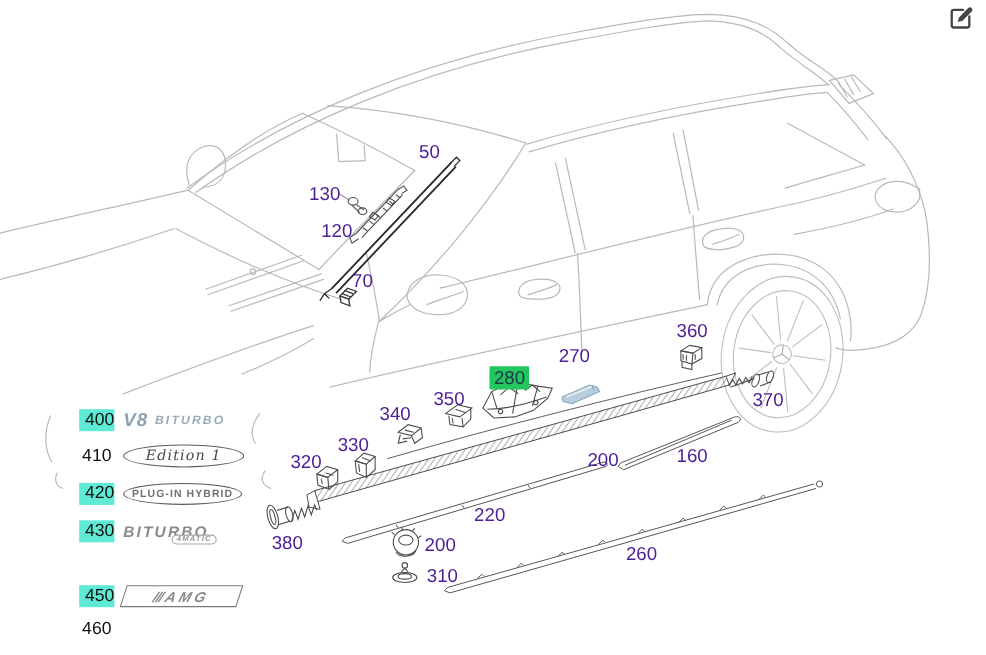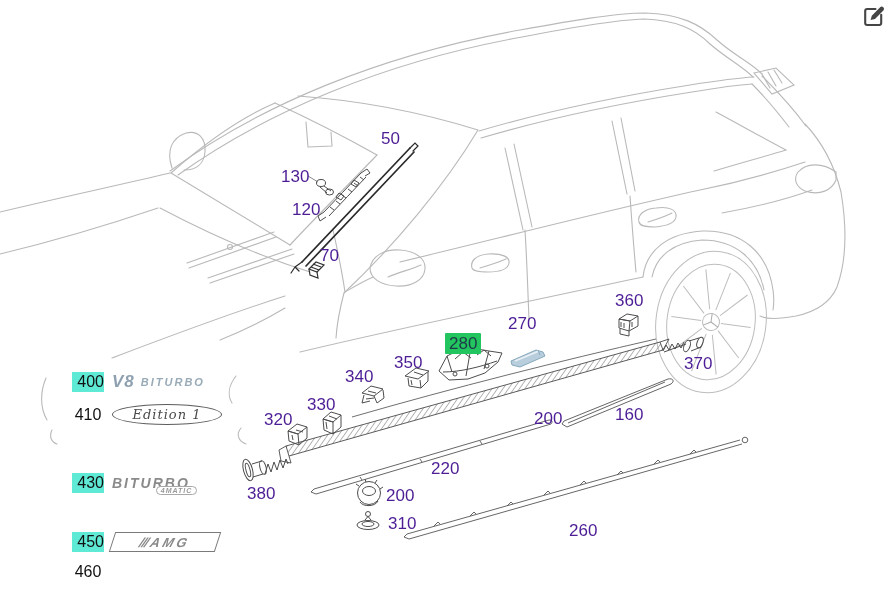--- a/index.html
+++ b/index.html
@@ -284,40 +284,48 @@
   <div class="callout" style="left:394px;top:354px">350</div>
   <div class="callout" style="left:684px;top:355px">370</div>
   <div class="callout" style="left:345px;top:368px">340</div>
   <div class="callout" style="left:534px;top:410px">200</div>
   <div class="callout" style="left:307px;top:396px">330</div>
   <div class="callout" style="left:615px;top:406px">160</div>
   <div class="callout" style="left:264px;top:411px">320</div>
   <div class="callout" style="left:431px;top:460px">220</div>
   <div class="callout" style="left:247px;top:485px">380</div>
   <div class="callout" style="left:386px;top:487px">200</div>
-  <div class="callout" style="left:569px;top:522px">260</div>
+  <div class="callout" style="left:569px;top:495px">260</div>
   <div class="callout" style="left:388px;top:515px">310</div>
 
   <div class="refrow" style="left:72px;top:372px">
     <div class="refnum boxed">400</div>
     <div class="badge-art">
       <span class="v8main">V8</span>
       <span class="v8sub">BITURBO</span>
     </div>
   </div>
 
   <div class="refrow" style="left:72px;top:404px">
     <div class="refnum">410</div>
     <div class="badge-art">
       <div class="oval" style="width:108px;height:19px">
         <span class="scriptit">Edition 1</span>
       </div>
     </div>
   </div>
 
+  <div class="refrow" style="left:72px;top:439px">
+    <div class="refnum boxed">420</div>
+    <div class="badge-art">
+      <div class="oval" style="width:106px;height:18px">
+        <span class="smallcaps">PLUG-IN HYBRID</span>
+      </div>
+    </div>
+  </div>
 
   <div class="refrow" style="left:72px;top:470px">
     <div class="refnum boxed">430</div>
     <div class="badge-art">
       <span class="biturbo">BITURBO</span>
       <span class="fourmatic">4MATIC</span>
     </div>
   </div>
 
 

